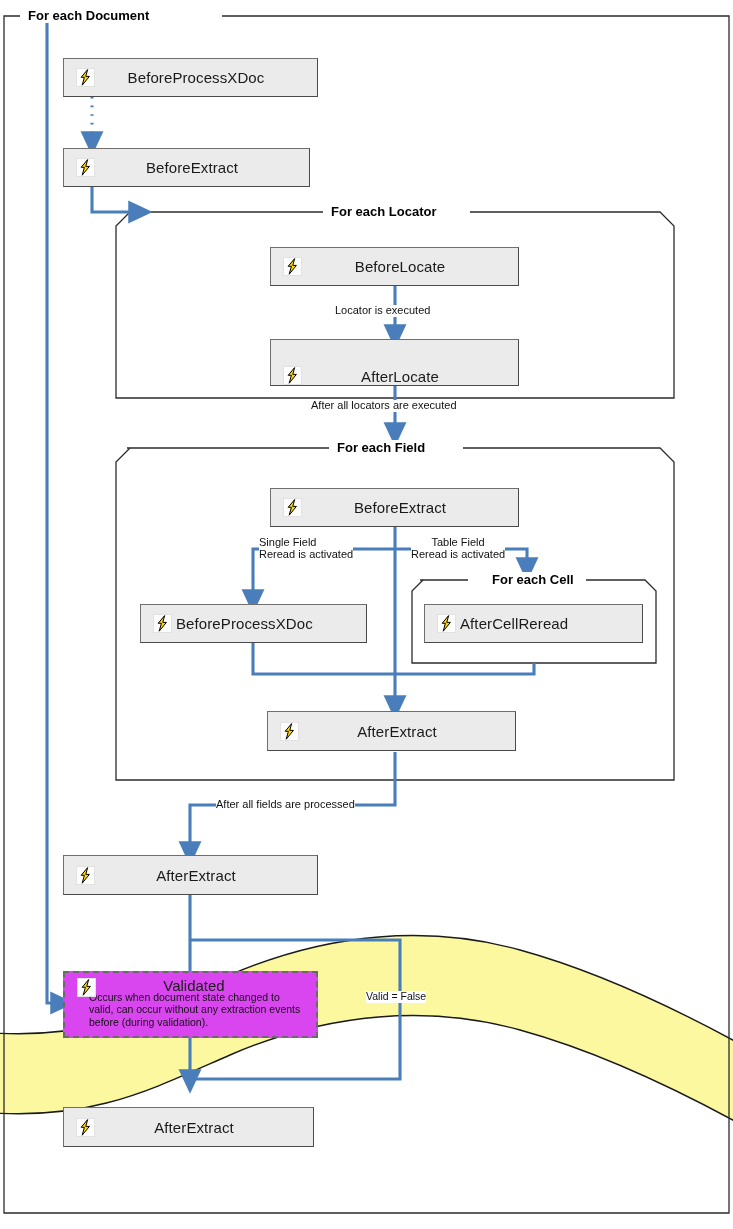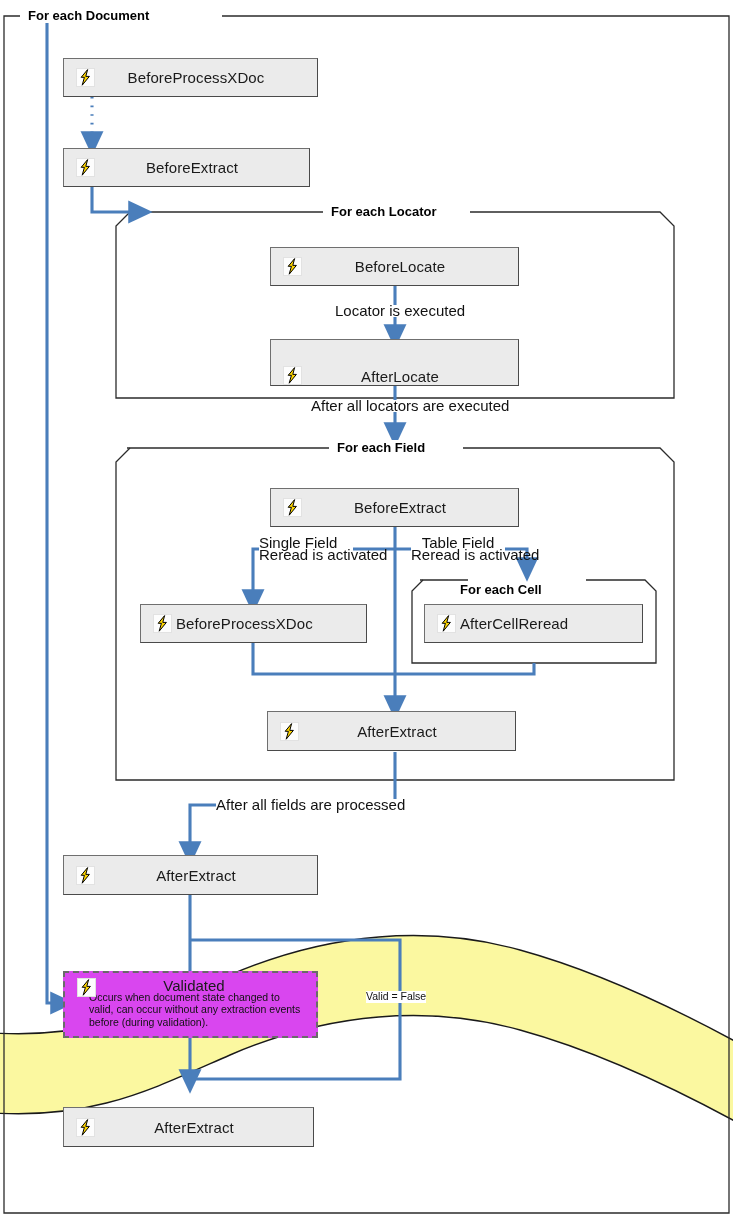--- a/index.html
+++ b/index.html
@@ -16,21 +16,21 @@
   .ico svg{position:absolute;left:1px;top:0px;}
   .lbl{flex:1;text-align:center;font-size:15px;color:#1a1a1a;letter-spacing:.1px;
        margin-right:20px;white-space:nowrap;}
   .lbl.tight{margin-right:8px;margin-left:4px;text-align:left;}
 
   .valhead{display:flex;align-items:flex-start;padding:5px 0 0 0;}
   .valtitle{flex:1;text-align:center;font-size:15px;color:#1a1a1a;margin-right:24px;margin-top:-1px;}
   .valbody{font-size:10.5px;line-height:12.3px;color:#111;padding:0 10px 0 24px;margin-top:-6px;}
   .grptitle{position:absolute;font-weight:bold;font-size:13px;color:#000;background:#fff;
             padding:0 6px;white-space:nowrap;}
-  .edgelbl{position:absolute;font-size:15px;color:#111;background:#fff;white-space:nowrap;
+  .edgelbl{position:absolute;font-size:11px;color:#111;background:#fff;white-space:nowrap;
            line-height:11.5px;text-align:center;}
 </style>
 </head>
 <body>
 
 <div id="stage">
 
   <svg id="svgroot" viewBox="0 0 733 1229">
     <defs>
       <marker id="ahead" markerWidth="9" markerHeight="9" refX="4.2" refY="4.5" orient="auto" markerUnits="strokeWidth">
@@ -91,21 +91,21 @@
 
       <path d="M 190,895 L 190,1081" marker-end="url(#ahead)"></path>
 
       <path d="M 190,940 L 400,940 L 400,1079 L 190,1079"></path>
     </g>
   </svg>
 
   <div class="grptitle" style="left:22px;top:8px;">For each Document</div>
   <div class="grptitle" style="left:325px;top:204px;">For each Locator</div>
   <div class="grptitle" style="left:331px;top:440px;">For each Field</div>
-  <div class="grptitle" style="left:454px;top:572px;margin-top:10px;">For each Cell</div>
+  <div class="grptitle" style="left:486px;top:572px;">For each Cell</div>
 
   <div class="evt" style="left:63px;top:58px;width:255px;height:39px;">
     <span class="ico">
       <svg width="15" height="17" viewBox="0 0 15 17">
           <path d="M9.6 0.6 L3.2 8.3 L6.4 8.3 L4.2 16.2 L11.4 7.4 L7.8 7.4 Z" fill="#ffd600" stroke="#000" stroke-width="1"></path>
         </svg>
     </span>
     <span class="lbl">BeforeProcessXDoc</span>
   </div>
 

